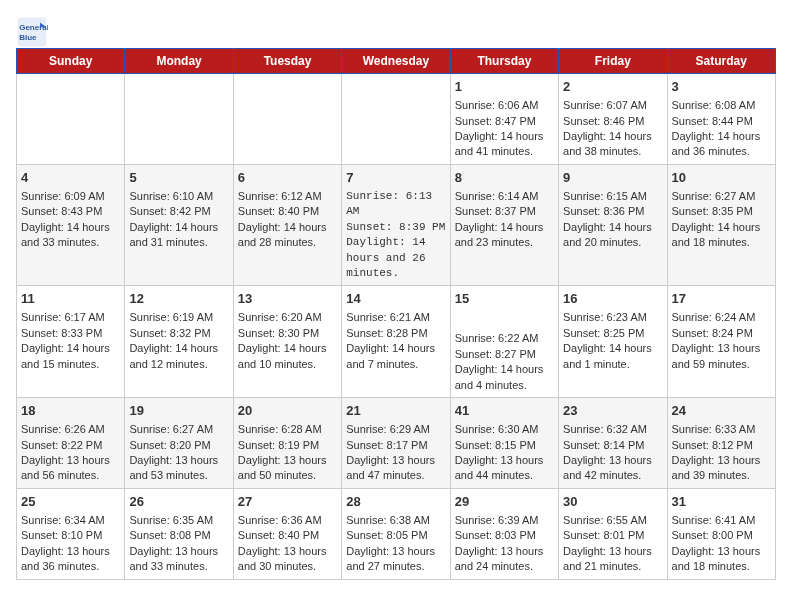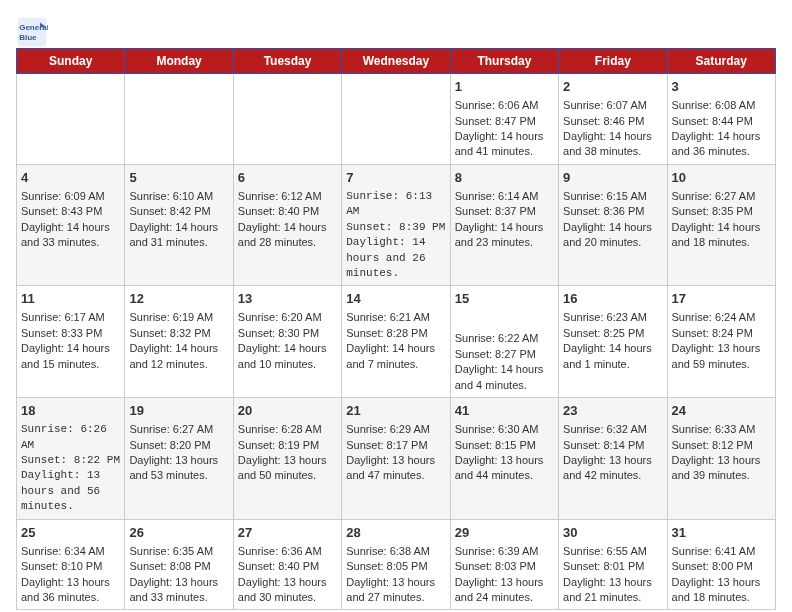--- a/index.html
+++ b/index.html
@@ -225,21 +225,21 @@
         <td>
           <span class="day-num">17</span>
           <div style="white-space: pre-line;">Sunrise: 6:24 AM
 Sunset: 8:24 PM
 Daylight: 13 hours and 59 minutes.</div>
         </td>
       </tr>
       <tr>
         <td>
           <span class="day-num">18</span>
-          <div style="white-space: pre-line; font-family: Liberation Mono, monospace;">Sunrise: 6:26 AM
+          <div style="white-space: pre-line;">Sunrise: 6:26 AM
 Sunset: 8:22 PM
 Daylight: 13 hours and 56 minutes.</div>
         </td>
         <td>
           <span class="day-num">19</span>
           <div style="white-space: pre-line;">Sunrise: 6:27 AM
 Sunset: 8:20 PM
 Daylight: 13 hours and 53 minutes.</div>
         </td>
         <td>

